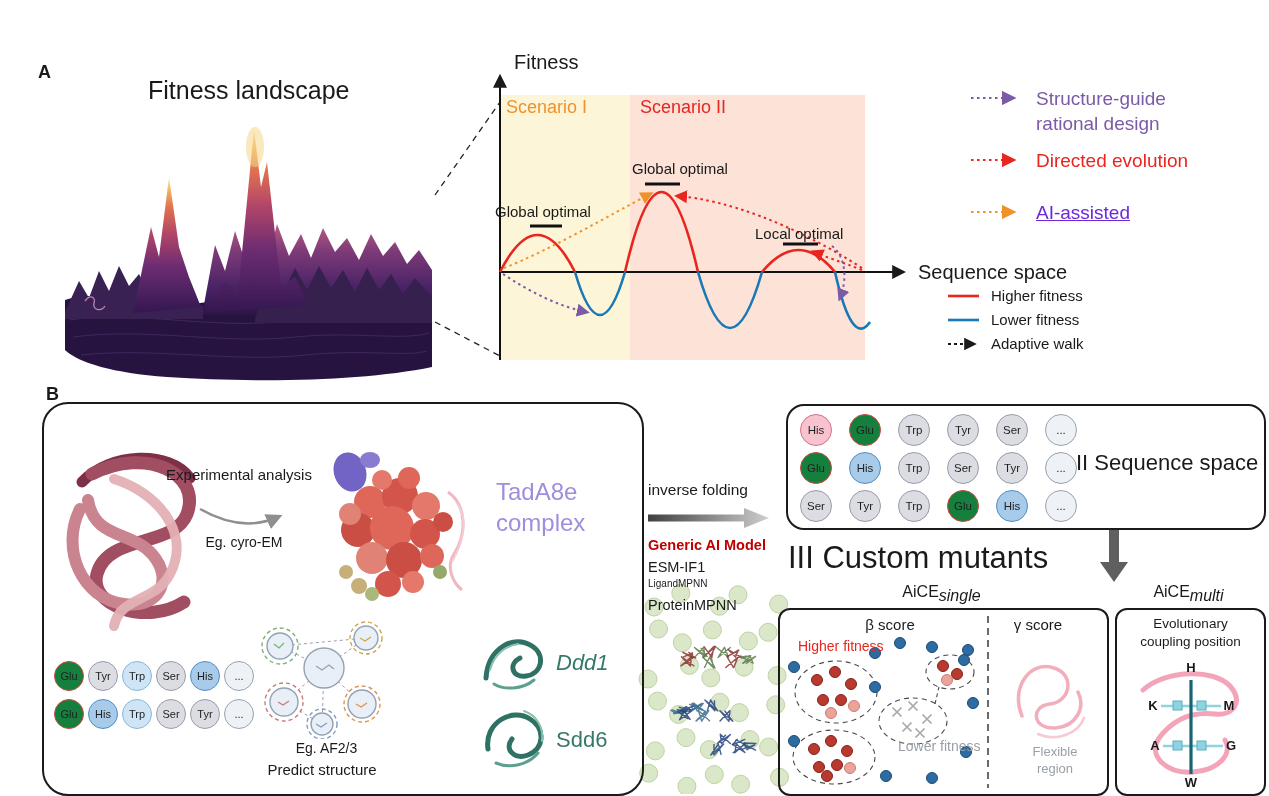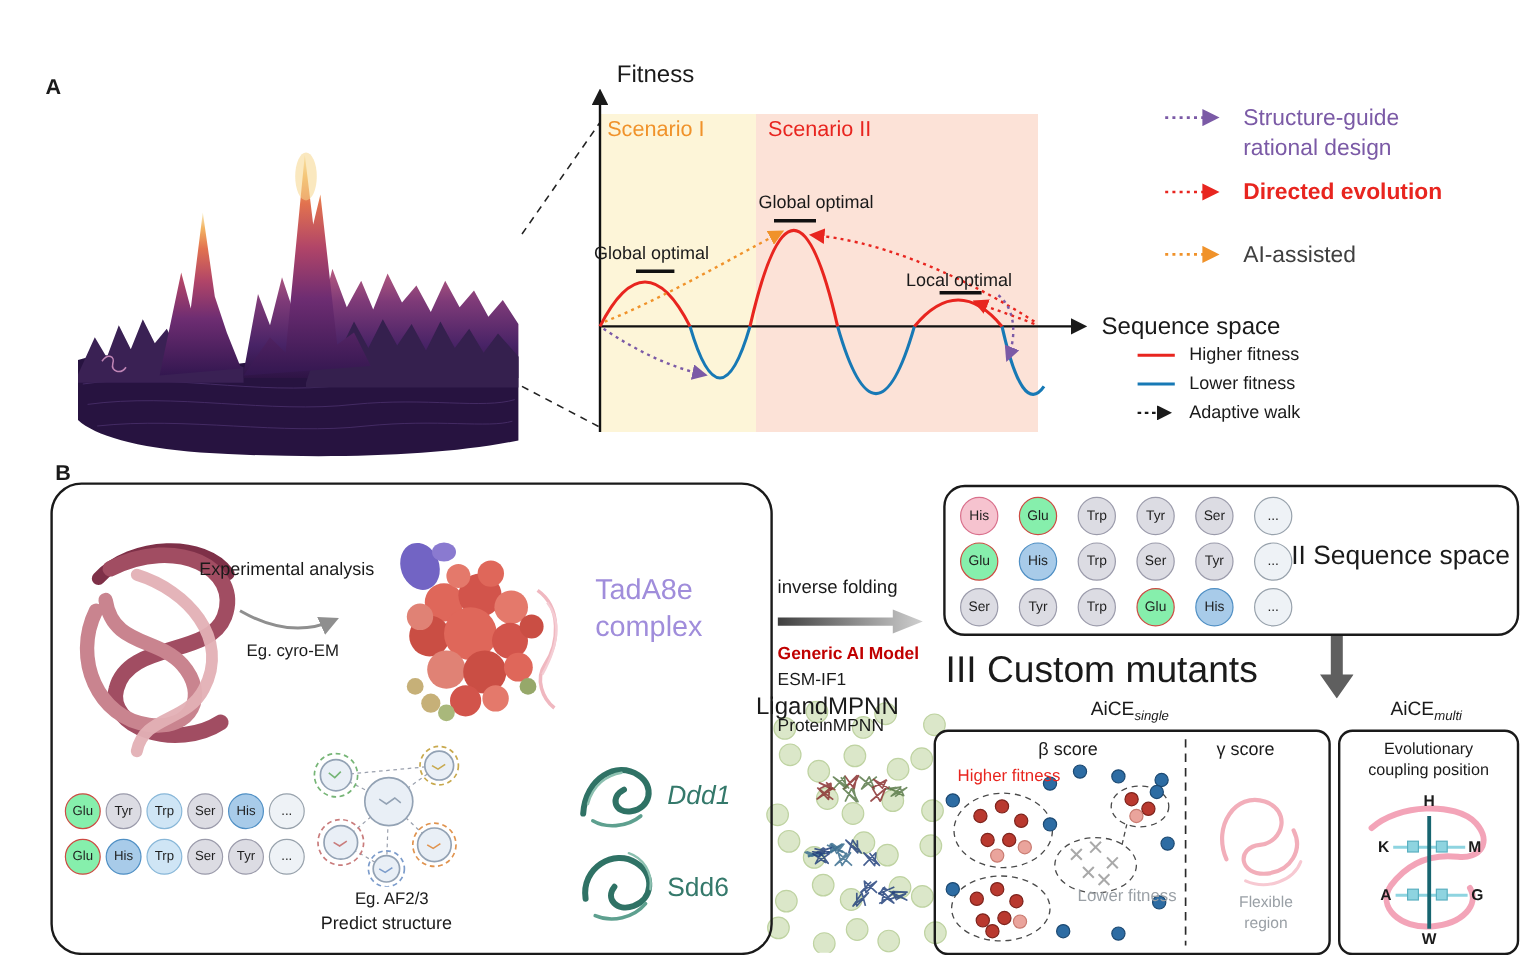--- a/index.html
+++ b/index.html
@@ -30,31 +30,31 @@
   
   .bigbox{position:absolute;border:2.5px solid #1a1a1a;border-radius:26px;background:transparent;}
   .smallbox{position:absolute;border:2px solid #1a1a1a;border-radius:12px;background:transparent;}
   .box-title{position:absolute;left:0;right:0;text-align:center;font-size:30px;}
   
   .aa-row{position:absolute;display:flex;gap:4px;}
   .aa-row.lg{gap:17px;}
   .aa{width:30px;height:30px;border-radius:50%;display:flex;align-items:center;justify-content:center;
       font-size:11px;color:#1f1f1f;border:1.6px solid #888;flex:0 0 auto;box-sizing:border-box;background:#eee;}
   .lg .aa{width:32px;height:32px;font-size:11.5px;}
-  .aa-red{background:#86efac;border-color:#cd4a42;}
+  .aa-red{background:#15803d;border-color:#cd4a42;}
   .aa-pink{background:#f6c3cf;border-color:#d9708c;}
   .aa-blue{background:#a8cbe9;border-color:#4f8fc4;}
   .aa-lightblue{background:#cfe5f5;border-color:#88b7d8;}
   .aa-gray{background:#dcdce3;border-color:#9b9bab;}
   .aa-plain{background:#eef2f6;border-color:#98a2ac;}
   
   #green-dots circle{fill:#dbe7c9;stroke:#bfd3a2;stroke-width:1;}
   #stick-tangle path{fill:none;stroke-width:1.4;stroke-linejoin:round;opacity:.85;}
   .aice-label{font-size:16px;text-align:center;}
-  .aice-label sub{font-size:11px;font-style:italic;}
+  .aice-label sub{font-size:16px;font-style:italic;}
   .gray-txt{color:#9aa0a6;}
   .rdot{fill:#b9392f;stroke:#7e241d;stroke-width:1;}
   .ldot{fill:#eaa49c;stroke:#c97c72;stroke-width:1;}
   .bdot{fill:#2d6ca3;stroke:#1d4a73;stroke-width:1;}
   .dashring{fill:none;stroke:#4a4a4a;stroke-width:1.1;stroke-dasharray:5 4;}
   .xmark{stroke:#a9a9a9;stroke-width:1.7;fill:none;}
 </style>
 </head>
 <body>
 
@@ -92,20 +92,21 @@
           <stop offset="1" stop-color="#2e1445"></stop>
       </linearGradient>
       <linearGradient id="gradArrow" x1="0" y1="0" x2="1" y2="0">
         <stop offset="0" stop-color="#3f3f3f"></stop>
           <stop offset="1" stop-color="#cfcfcf"></stop>
       </linearGradient>
     </defs>
   </svg>
 
   <div class="abs panel-label" style="left:38px;top:62px">A</div>
+  <div class="abs t-title" style="left:148px;top:76px">Fitness landscape</div>
 
   <svg class="abs" style="left:55px;top:105px" width="385" height="280" viewBox="0 0 385 280">
     <path d="M10,195 C50,182 95,206 145,198 C205,189 245,206 295,198 C335,192 362,202 377,192 L377,262 C310,276 205,278 112,272 C58,268 24,258 10,245 Z" fill="#271340"></path>
     <g stroke="#6a4a92" stroke-width="0.8" fill="none" opacity="0.45">
       <path d="M14,215 C80,205 160,225 230,216 C290,210 340,220 374,212"></path>
       <path d="M18,232 C90,222 170,240 240,232 C300,226 348,236 374,228"></path>
       <path d="M26,250 C100,242 180,258 250,250 C310,244 352,252 372,246"></path>
     </g>
     <path d="M10,207 L24,176 L34,193 L44,166 L54,186 L64,161 L74,181 L84,169 L94,189 L104,173 L114,191 L126,179 L138,197 L148,201 L148,214 L10,214 Z" fill="#3a2154"></path>
     <path d="M148,205 L160,140 L170,166 L180,126 L190,156 L200,131 L212,159 L222,119 L234,151 L246,129 L256,153 L268,123 L280,147 L292,133 L304,155 L316,129 L328,151 L340,137 L352,159 L364,145 L377,165 L377,210 L148,210 Z" fill="url(#gradB)"></path>
@@ -153,27 +154,27 @@
   <div class="abs method-row" style="left:970px;top:86px">
     <svg width="56" height="16">
         <line x1="1" y1="8" x2="42" y2="8" class="dotline pu" marker-end="url(#ah-pu)"></line>
       </svg>
     <div class="method-label" style="color: rgb(123, 90, 166);">Structure-guide rational design</div>
   </div>
   <div class="abs method-row" style="left:970px;top:148px">
     <svg width="56" height="16">
         <line x1="1" y1="8" x2="42" y2="8" class="dotline rd" marker-end="url(#ah-rd)"></line>
       </svg>
-    <div class="method-label" style="color: rgb(232, 37, 31); font-weight: bold;">Directed evolution</div>
+    <div class="method-label" style="color: rgb(232, 37, 31);">Directed evolution</div>
   </div>
   <div class="abs method-row" style="left:970px;top:200px">
     <svg width="56" height="16">
         <line x1="1" y1="8" x2="42" y2="8" class="dotline or" marker-end="url(#ah-or)"></line>
       </svg>
-    <div class="method-label" style="color: #404040;">AI-assisted</div>
+    <div class="method-label" style="color: #6d28d9; text-decoration: underline;">AI-assisted</div>
   </div>
 
   <div class="abs line-row" style="left:947px;top:287px">
     <svg width="36" height="12">
         <line x1="1" y1="6" x2="32" y2="6" class="solid" stroke="#e8251f"></line>
       </svg>
     <div class="line-label">Higher fitness</div>
   </div>
   <div class="abs line-row" style="left:947px;top:311px">
     <svg width="36" height="12">
@@ -377,21 +378,21 @@
     </svg>
     <div class="abs" style="left: 512px; top: 323px; font-size: 22px; color: rgb(53, 121, 107);">Sdd6</div>
   </div>
 
   <div class="abs" style="left:648px;top:481px;font-size:15.5px">inverse folding</div>
   <svg class="abs" style="left:648px;top:506px" width="122" height="24" viewBox="0 0 122 24">
     <polygon points="0,8.5 96,8.5 96,2 121,12 96,22 96,15.5 0,15.5" fill="url(#gradArrow)"></polygon>
   </svg>
   <div class="abs" style="left: 648px; top: 537px; font-size: 14.5px; color: rgb(192, 0, 0); font-weight: bold;">Generic AI Model</div>
   <div class="abs" style="left:648px;top:559px;font-size:14.5px">ESM-IF1</div>
-  <div class="abs" style="left:630px;top:578px;font-size:20px">LigandMPNN</div>
+  <div class="abs" style="left:648px;top:578px;font-size:10px">LigandMPNN</div>
   <div class="abs" style="left:648px;top:597px;font-size:14.5px">ProteinMPNN</div>
 
   <div class="bigbox" style="left:786px;top:404px;width:476px;height:122px;border-radius:18px">
     <div class="aa-row lg" style="left:12px;top:8px">
         <span class="aa aa-pink">His</span>
         <span class="aa aa-red">Glu</span>
         <span class="aa aa-gray">Trp</span>
         <span class="aa aa-gray">Tyr</span>
         <span class="aa aa-gray">Ser</span>
         <span class="aa aa-plain">...</span>

